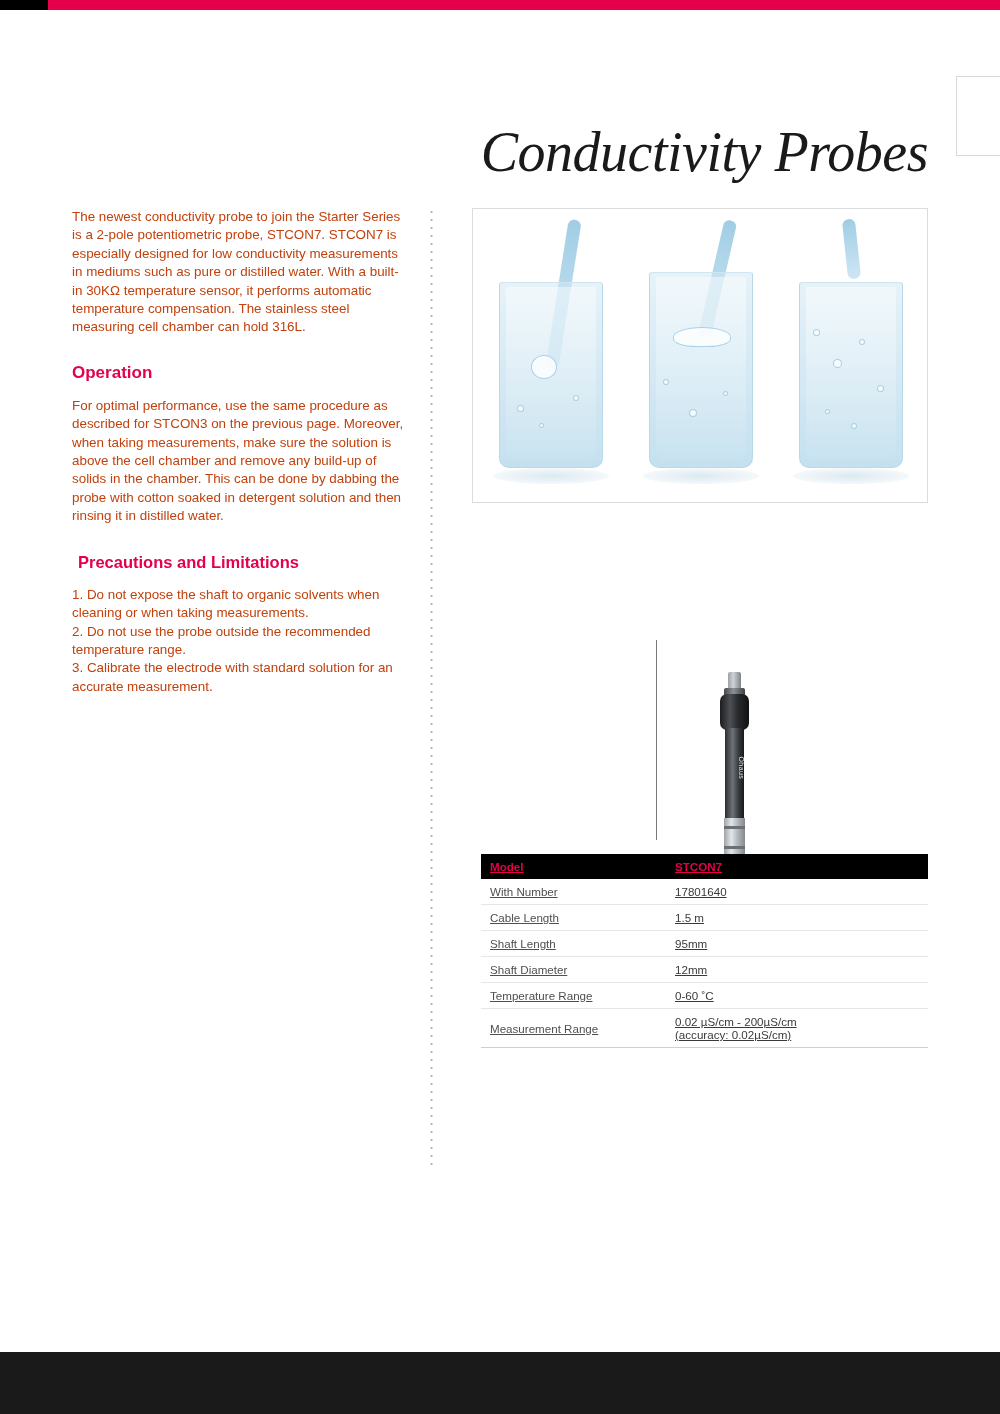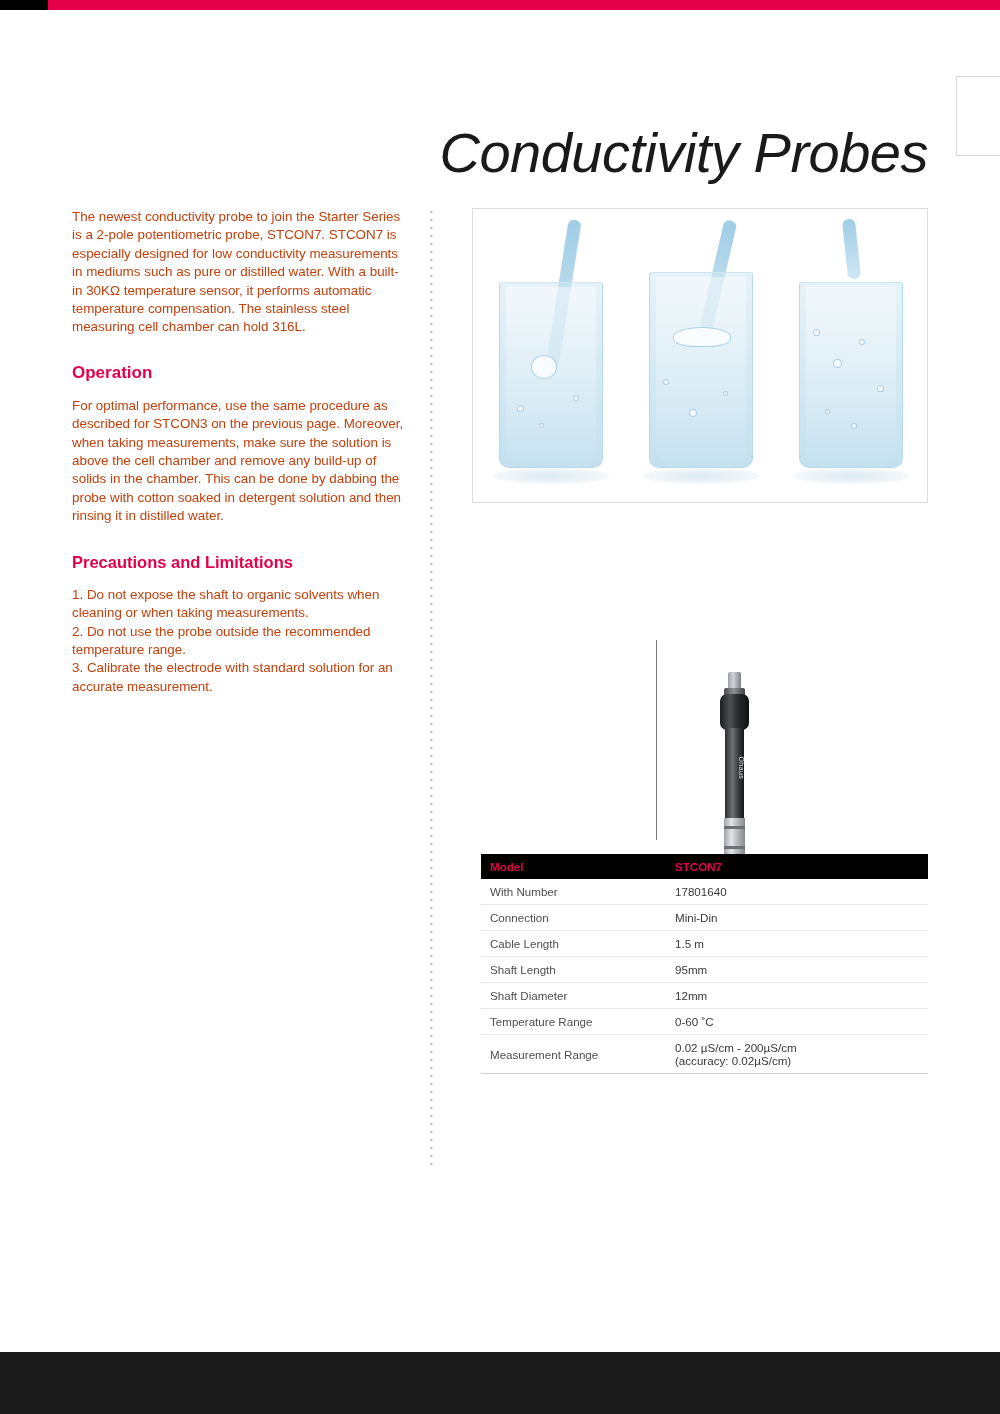--- a/index.html
+++ b/index.html
@@ -22,21 +22,21 @@
   .top-bar-red {
     position: absolute; left: 48px; top: 0;
     width: 952px; height: 10px; background: #e4004b;
   }
 
   
   .page-title {
     position: absolute;
     right: 72px;
     top: 82px;
-    font-family: Liberation Sans, sans-serif;
+    font-family: Liberation Serif, serif;
     font-size: 56px;
     font-weight: 400;
     font-style: italic;
     letter-spacing: -0.5px;
     color: #1a1a1a;
     white-space: nowrap;
   }
   .corner-box {
     position: absolute;
     right: 0; top: 76px;
@@ -71,21 +71,21 @@
     color: #c2410c;
     margin: 0;
   }
   .section-head {
     color: #e4004b;
     font-size: 17px;
     font-weight: bold;
     margin: 26px 0 14px 0;
     line-height: 20px;
   }
-  .section-head.small { font-size: 16.5px; }
+  .section-head.small { font-size: 16.5px; margin-left: 6px; }
   .list-block { margin-top: 2px; }
 
   
   .photo-frame {
     position: absolute;
     left: 472px;
     top: 208px;
     width: 456px;
     height: 295px;
     border: 1px solid #dcdcdc;
@@ -222,20 +222,21 @@
     left: 481px;
     top: 854px;
     width: 447px;
     border-collapse: collapse;
     font-size: 11.6px;
   }
   .spec-table td {
     padding: 6px 8px 6px 9px;
     vertical-align: middle;
     border-bottom: 1px solid #e6e6e6;
+    text-decoration: underline;
   }
   .spec-table tr.header-row td {
     background: #000000;
     color: #ffffff;
     font-weight: bold;
     border-bottom: none;
     padding-top: 6px;
     padding-bottom: 6px;
   }
   .spec-table tr.header-row td.model-label { color: #e4004b; }
@@ -325,24 +326,20 @@
   <tbody>
     <tr class="header-row">
       <td class="model-label">Model</td>
       <td class="model-value">STCON7</td>
     </tr>
     <tr>
       <td class="label">With Number</td>
       <td class="value">17801640</td>
     </tr>
     <tr>
-      <td class="label">Connection</td>
-      <td class="value">Mini-Din</td>
-    </tr>
-    <tr>
       <td class="label">Cable Length</td>
       <td class="value">1.5 m</td>
     </tr>
     <tr>
       <td class="label">Shaft Length</td>
       <td class="value">95mm</td>
     </tr>
     <tr>
       <td class="label">Shaft Diameter</td>
       <td class="value">12mm</td>

